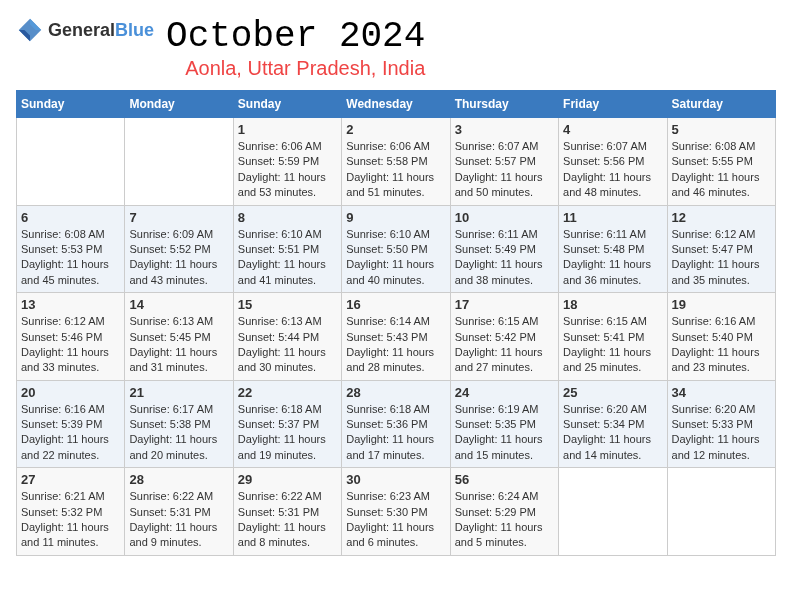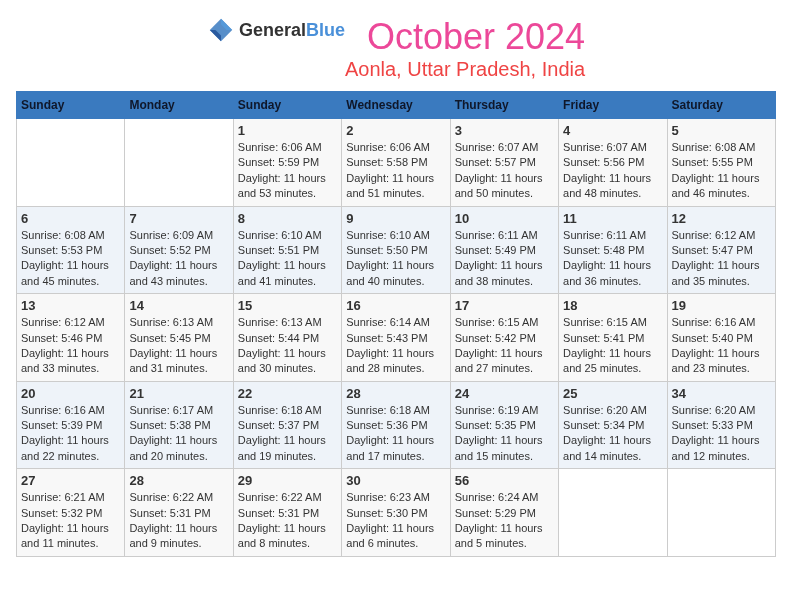--- a/index.html
+++ b/index.html
@@ -5,23 +5,24 @@
     * { box-sizing: border-box; margin: 0; padding: 0; }
     body {
       font-family: Arial, sans-serif;
       background: #fff;
       width: 792px;
       min-height: 612px;
       padding: 16px;
     }
     .header {
       display: flex;
-      justify-content: center;
+      justify-content: flex-start;
       align-items: flex-start;
       margin-bottom: 10px;
+      gap: 12px;
     }
     .logo {
       display: flex;
       align-items: center;
       gap: 2px;
     }
     .logo-text-general {
       font-size: 18px;
       font-weight: bold;
       color: #333;
@@ -35,34 +36,35 @@
       width: 28px;
       height: 28px;
       margin-right: 2px;
     }
     .title-block {
       text-align: right;
     }
     .month-title {
       font-size: 36px;
       font-weight: normal;
-      color: #ec4899;
+      color: #000000;
+      font-family: Liberation Mono, monospace;
     }
     .subtitle {
       font-size: 20px;
       color: #ef4444;
     }
     .calendar {
       width: 100%;
       border-collapse: collapse;
       font-size: 11px;
     }
     .calendar thead th {
       background: #3a7abf;
-      color: #0f172a;
+      color: #ffffff;
       padding: 6px 4px;
       text-align: left;
       font-size: 12px;
       font-weight: bold;
       border: 1px solid #3a7abf;
     }
     .calendar tbody td {
       border: 1px solid #ccc;
       vertical-align: top;
       padding: 4px;

